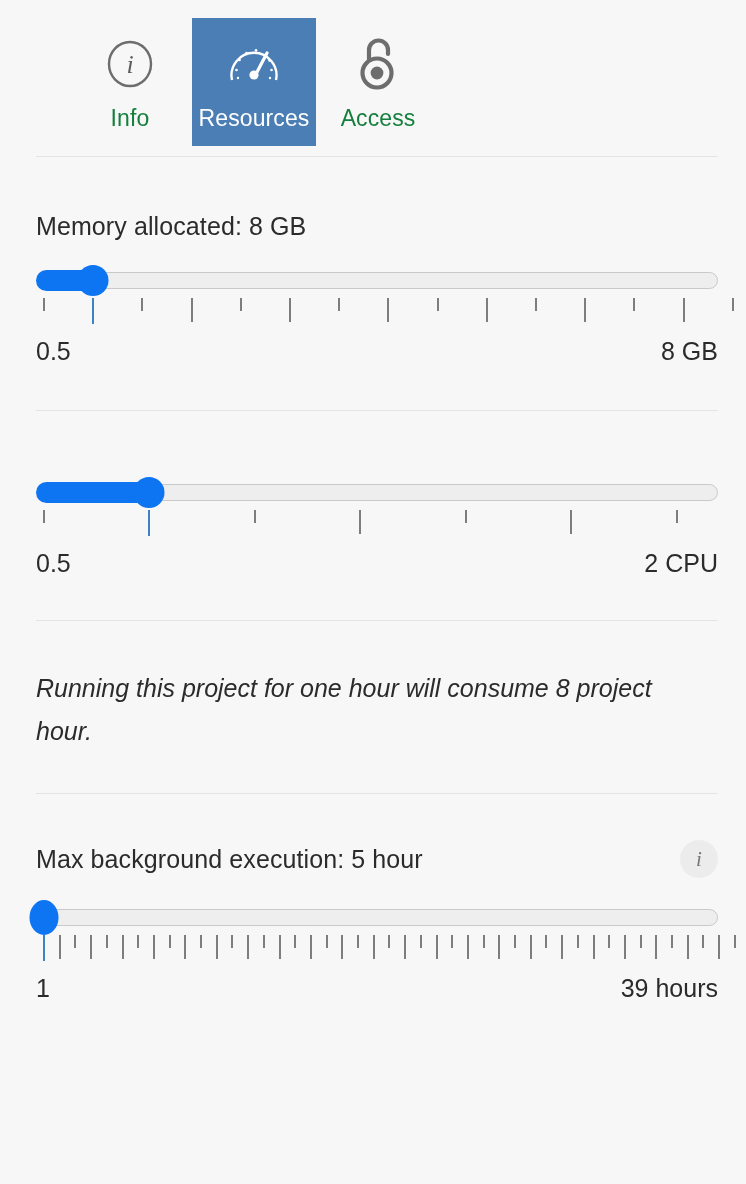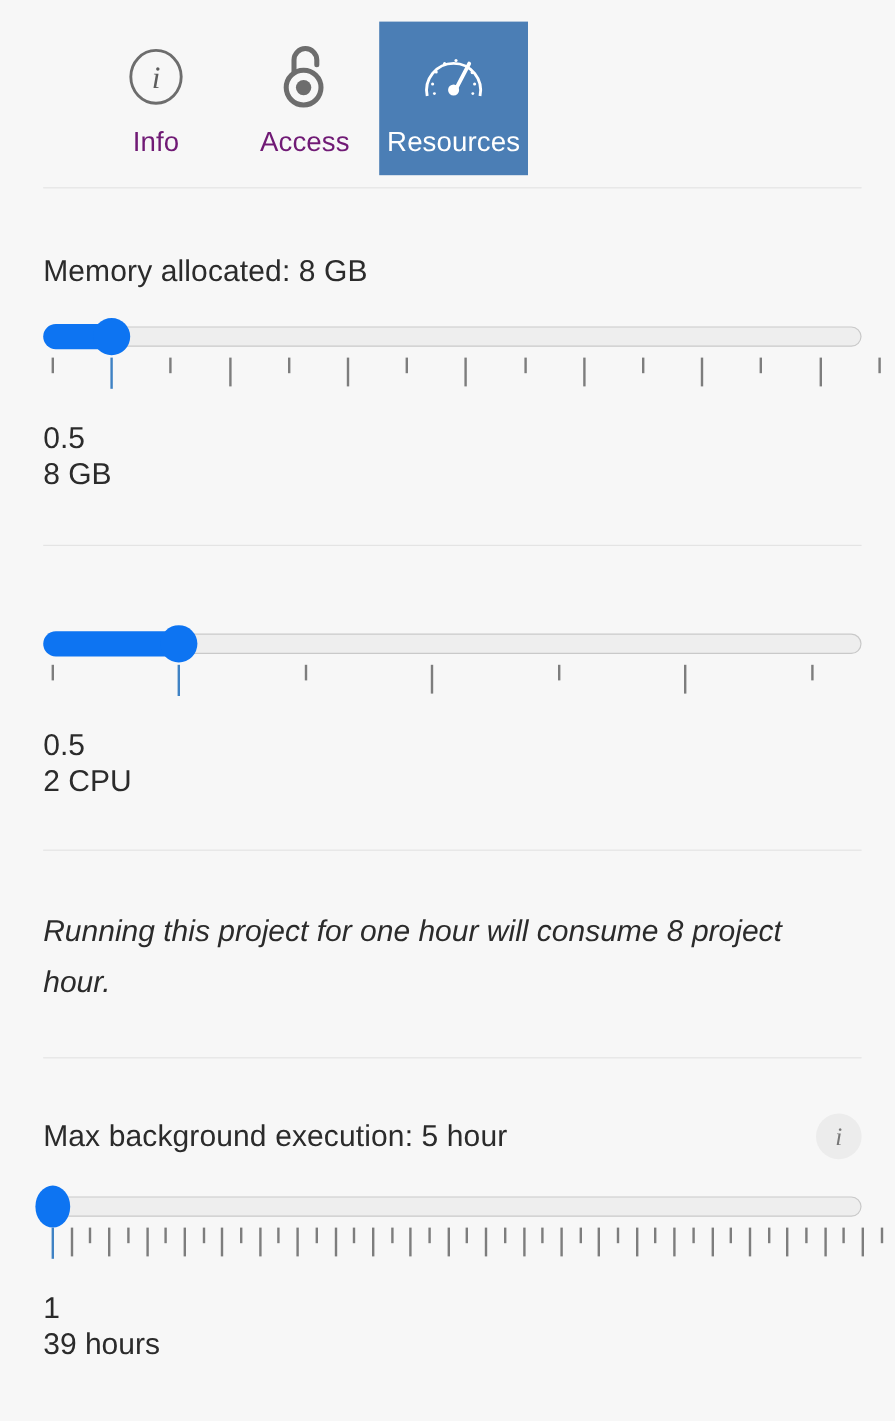--- a/index.html
+++ b/index.html
@@ -43,21 +43,21 @@
     height: 56px;
     display: flex;
     align-items: center;
     justify-content: center;
     margin-bottom: 12px;
   }
 
   .tab .tab-label {
     font-size: 23px;
     line-height: 28px;
-    color: #701a75;
+    color: #15803d;
     letter-spacing: 0.1px;
   }
 
   .tab.active {
     background: #4b7eb5;
   }
   .tab.active .tab-label { color: #ffffff; }
 
   
   .divider {
@@ -161,22 +161,21 @@
   }
   .tick.major { height: 24px; }
   .tick.minor { height: 13px; }
   .tick.active { background: #3f82c4; height: 26px; }
 
   
   .range-row {
     display: flex;
     justify-content: space-between;
     align-items: baseline;
-    margin-top: 28px;
-    flex-direction: column;
+    margin-top: 14px;
   }
   .range-label {
     font-size: 25px;
     line-height: 30px;
     color: #2b2b2b;
   }
 
   
   .note {
     font-size: 25px;
@@ -201,31 +200,20 @@
   <div class="tabbar">
 
     <div class="tab">
       <span class="tab-icon">
         <svg width="52" height="52" viewBox="0 0 52 52">
           <ellipse cx="26" cy="26" rx="21" ry="22" fill="none" stroke="#6d6d6d" stroke-width="2.4"></ellipse>
           <text x="26" y="35" text-anchor="middle" font-family="Liberation Serif, serif" font-style="italic" font-size="26" fill="#5d5d5d">i</text>
         </svg>
       </span>
       <span class="tab-label">Info</span>
-    </div>
-
-    <div class="tab">
-      <span class="tab-icon">
-        <svg width="52" height="56" viewBox="0 0 52 56">
-          <path d="M17 24 L17 14 A9.5 9.5 0 0 1 36 14 L36 18" fill="none" stroke="#6d6d6d" stroke-width="4.2" stroke-linecap="round"></path>
-          <circle cx="25" cy="37" r="14.5" fill="none" stroke="#6d6d6d" stroke-width="4.2"></circle>
-          <circle cx="25" cy="37" r="6.4" fill="#6d6d6d"></circle>
-        </svg>
-      </span>
-      <span class="tab-label">Access</span>
     </div>
 
     <div class="tab active">
       <span class="tab-icon">
         <svg width="56" height="52" viewBox="0 0 56 52">
           <path d="M6 42 A22.5 22.5 0 1 1 50 42" fill="none" stroke="#ffffff" stroke-width="2.4"></path>
           <path d="M30 36 L41 15" fill="none" stroke="#ffffff" stroke-width="3.2" stroke-linecap="round"></path>
           <circle cx="28" cy="37" r="4.6" fill="#ffffff"></circle>
           <g fill="#ffffff">
             <circle cx="10.5" cy="32" r="1.3"></circle>
@@ -233,20 +221,31 @@
             <circle cx="20.5" cy="15" r="1.3"></circle>
             <circle cx="30" cy="12.4" r="1.3"></circle>
             <circle cx="45.5" cy="32" r="1.3"></circle>
             <circle cx="43.5" cy="22.5" r="1.3"></circle>
             <circle cx="12" cy="40" r="1.2"></circle>
             <circle cx="44" cy="40" r="1.2"></circle>
           </g>
         </svg>
       </span>
       <span class="tab-label">Resources</span>
+    </div>
+
+    <div class="tab">
+      <span class="tab-icon">
+        <svg width="52" height="56" viewBox="0 0 52 56">
+          <path d="M17 24 L17 14 A9.5 9.5 0 0 1 36 14 L36 18" fill="none" stroke="#6d6d6d" stroke-width="4.2" stroke-linecap="round"></path>
+          <circle cx="25" cy="37" r="14.5" fill="none" stroke="#6d6d6d" stroke-width="4.2"></circle>
+          <circle cx="25" cy="37" r="6.4" fill="#6d6d6d"></circle>
+        </svg>
+      </span>
+      <span class="tab-label">Access</span>
     </div>
 
   </div>
 
   <div class="divider"></div>
   <div class="sp-a"></div>
 
   <div class="section">
     <div class="section-title">Memory allocated: 8 GB</div>
 

